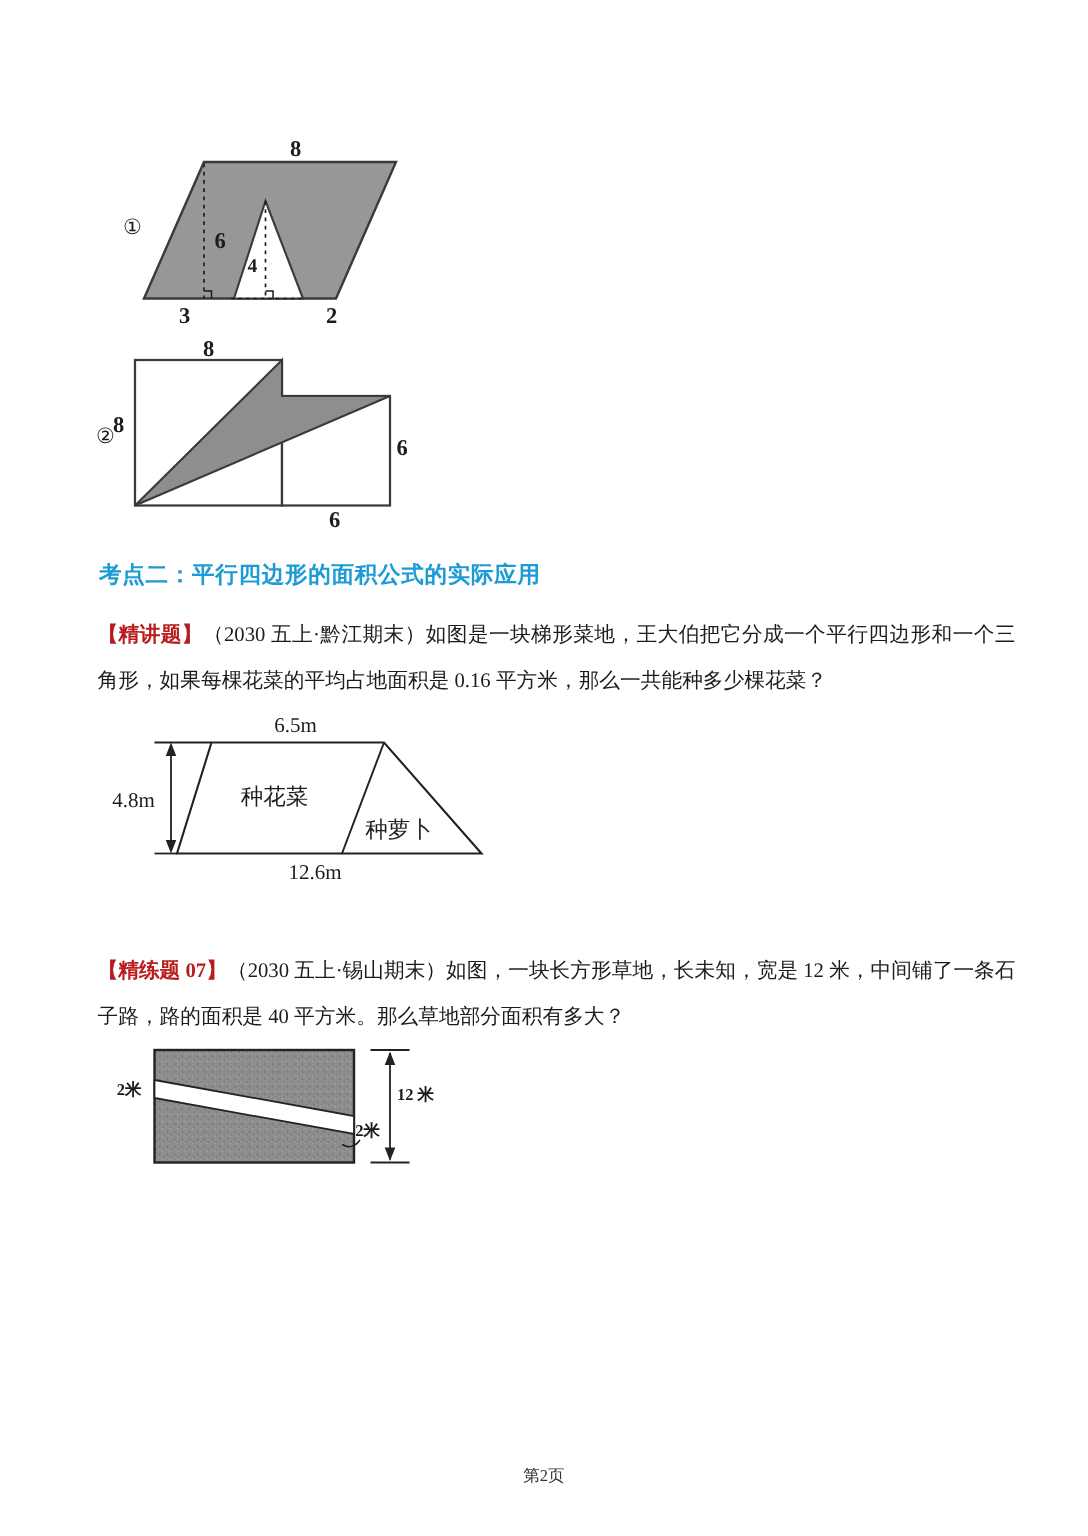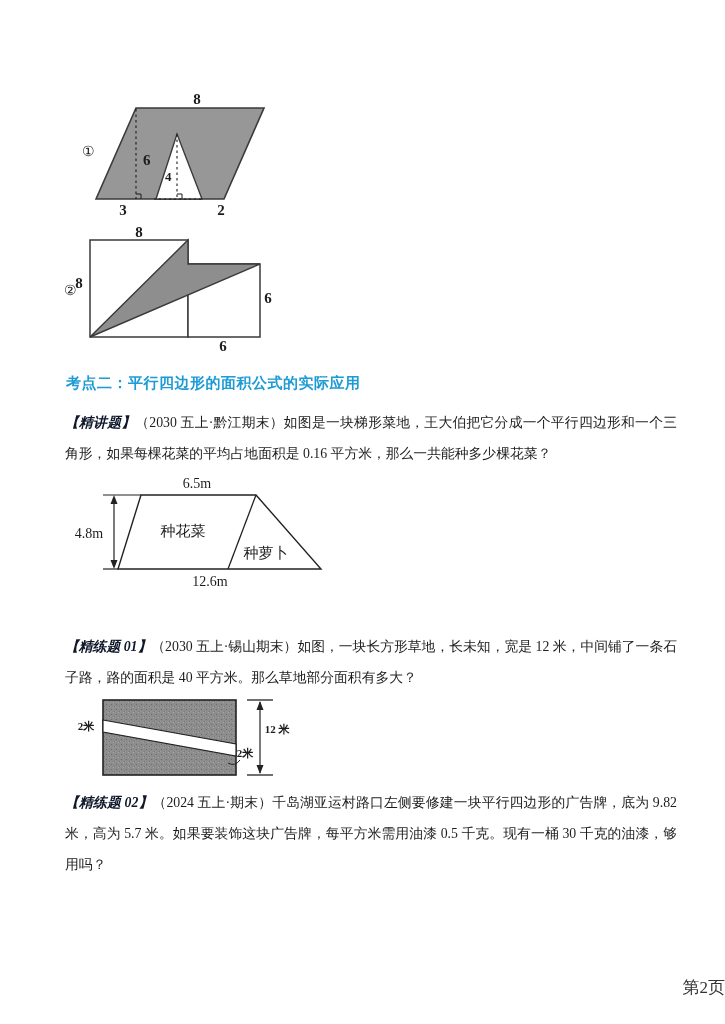--- a/index.html
+++ b/index.html
@@ -27,31 +27,30 @@
   .prob {
     position: absolute;
     left: 65px;
     width: 612px;
     font-size: 13.8px;
     line-height: 31px;
     text-align: justify;
     color: #1c1c1c;
   }
   .prob .tag {
-    color: #0f172a;
+    color: #b91c1c;
     font-weight: bold;
-    font-style: italic;
   }
   .footer {
     position: absolute;
     top: 976px;
     left: 0;
     width: 100%;
-    text-align: right;
-    font-size: 17px;
+    text-align: center;
+    font-size: 11px;
     color: #333;
   }
   
   text { font-family: "Liberation Serif", serif; fill: #1c1c1c; }
   .num-b { font-size: 15px; font-weight: bold; }
   .num-s { font-size: 13px; font-weight: bold; }
   .circ  { font-size: 14px; }
   .meas  { font-size: 14px; }
   .zone  { font-size: 15px; }
   .tiny  { font-size: 11px; font-weight: bold; }
@@ -104,21 +103,21 @@
     <line x1="44" y1="22" x2="44" y2="90" stroke="#222222" stroke-width="1.2"></line>
     <polygon points="44,19 40.5,28 47.5,28" fill="#222222"></polygon>
     <polygon points="44,93 40.5,84 47.5,84" fill="#222222"></polygon>
     <text class="meas" x="127" y="12" text-anchor="middle">6.5m</text>
     <text class="meas" x="19" y="62" text-anchor="middle">4.8m</text>
     <text class="zone" x="113" y="60" text-anchor="middle">种花菜</text>
     <text class="zone" x="196" y="82" text-anchor="middle">种萝卜</text>
     <text class="meas" x="140" y="110" text-anchor="middle">12.6m</text>
   </svg>
 
-  <p class="prob" style="top:631px;"><span class="tag">【精练题 01】</span><span>（2030 五上·锡山期末）如图，一块长方形草地，长未知，宽是 12 米，中间铺了一条石子路，路的面积是 40 平方米。那么草地部分面积有多大？</span></p>
+  <p class="prob" style="top:631px;"><span class="tag">【精练题 07】</span><span>（2030 五上·锡山期末）如图，一块长方形草地，长未知，宽是 12 米，中间铺了一条石子路，路的面积是 40 平方米。那么草地部分面积有多大？</span></p>
 
   <svg class="fig" style="left:70px; top:692px;" width="232" height="95" viewBox="0 0 232 95">
     <defs>
       <pattern id="speckle" width="5" height="5" patternUnits="userSpaceOnUse">
         <rect width="5" height="5" fill="#8d8d8d"></rect>
         <rect x="1" y="2" width="1" height="1" fill="#6c6c6c"></rect>
         <rect x="3" y="0" width="1" height="1" fill="#a6a6a6"></rect>
         <rect x="4" y="4" width="1" height="1" fill="#767676"></rect>
         <rect x="0" y="4" width="1" height="1" fill="#9b9b9b"></rect>
       </pattern>
@@ -130,17 +129,16 @@
     <line x1="177" y1="8" x2="203" y2="8" stroke="#222222" stroke-width="1.3"></line>
     <line x1="177" y1="83" x2="203" y2="83" stroke="#222222" stroke-width="1.3"></line>
     <line x1="190" y1="10" x2="190" y2="81" stroke="#222222" stroke-width="1.2"></line>
     <polygon points="190,9 186.5,18 193.5,18" fill="#222222"></polygon>
     <polygon points="190,82 186.5,73 193.5,73" fill="#222222"></polygon>
     <text class="tiny" x="207" y="41" text-anchor="middle">12 米</text>
     <text class="tiny" x="175" y="65" text-anchor="middle">2米</text>
     <path d="M170,68 q-5,7 -12,3" fill="none" stroke="#222222" stroke-width="1"></path>
   </svg>
 
-  <p class="prob" style="top:787px;"><span class="tag">【精练题 02】</span><span>（2024 五上·期末）千岛湖亚运村路口左侧要修建一块平行四边形的广告牌，底为 9.82 米，高为 5.7 米。如果要装饰这块广告牌，每平方米需用油漆 0.5 千克。现有一桶 30 千克的油漆，够用吗？</span></p>
 
   <div class="footer">第2页</div>
 
 </div>
 
 </body></html>

